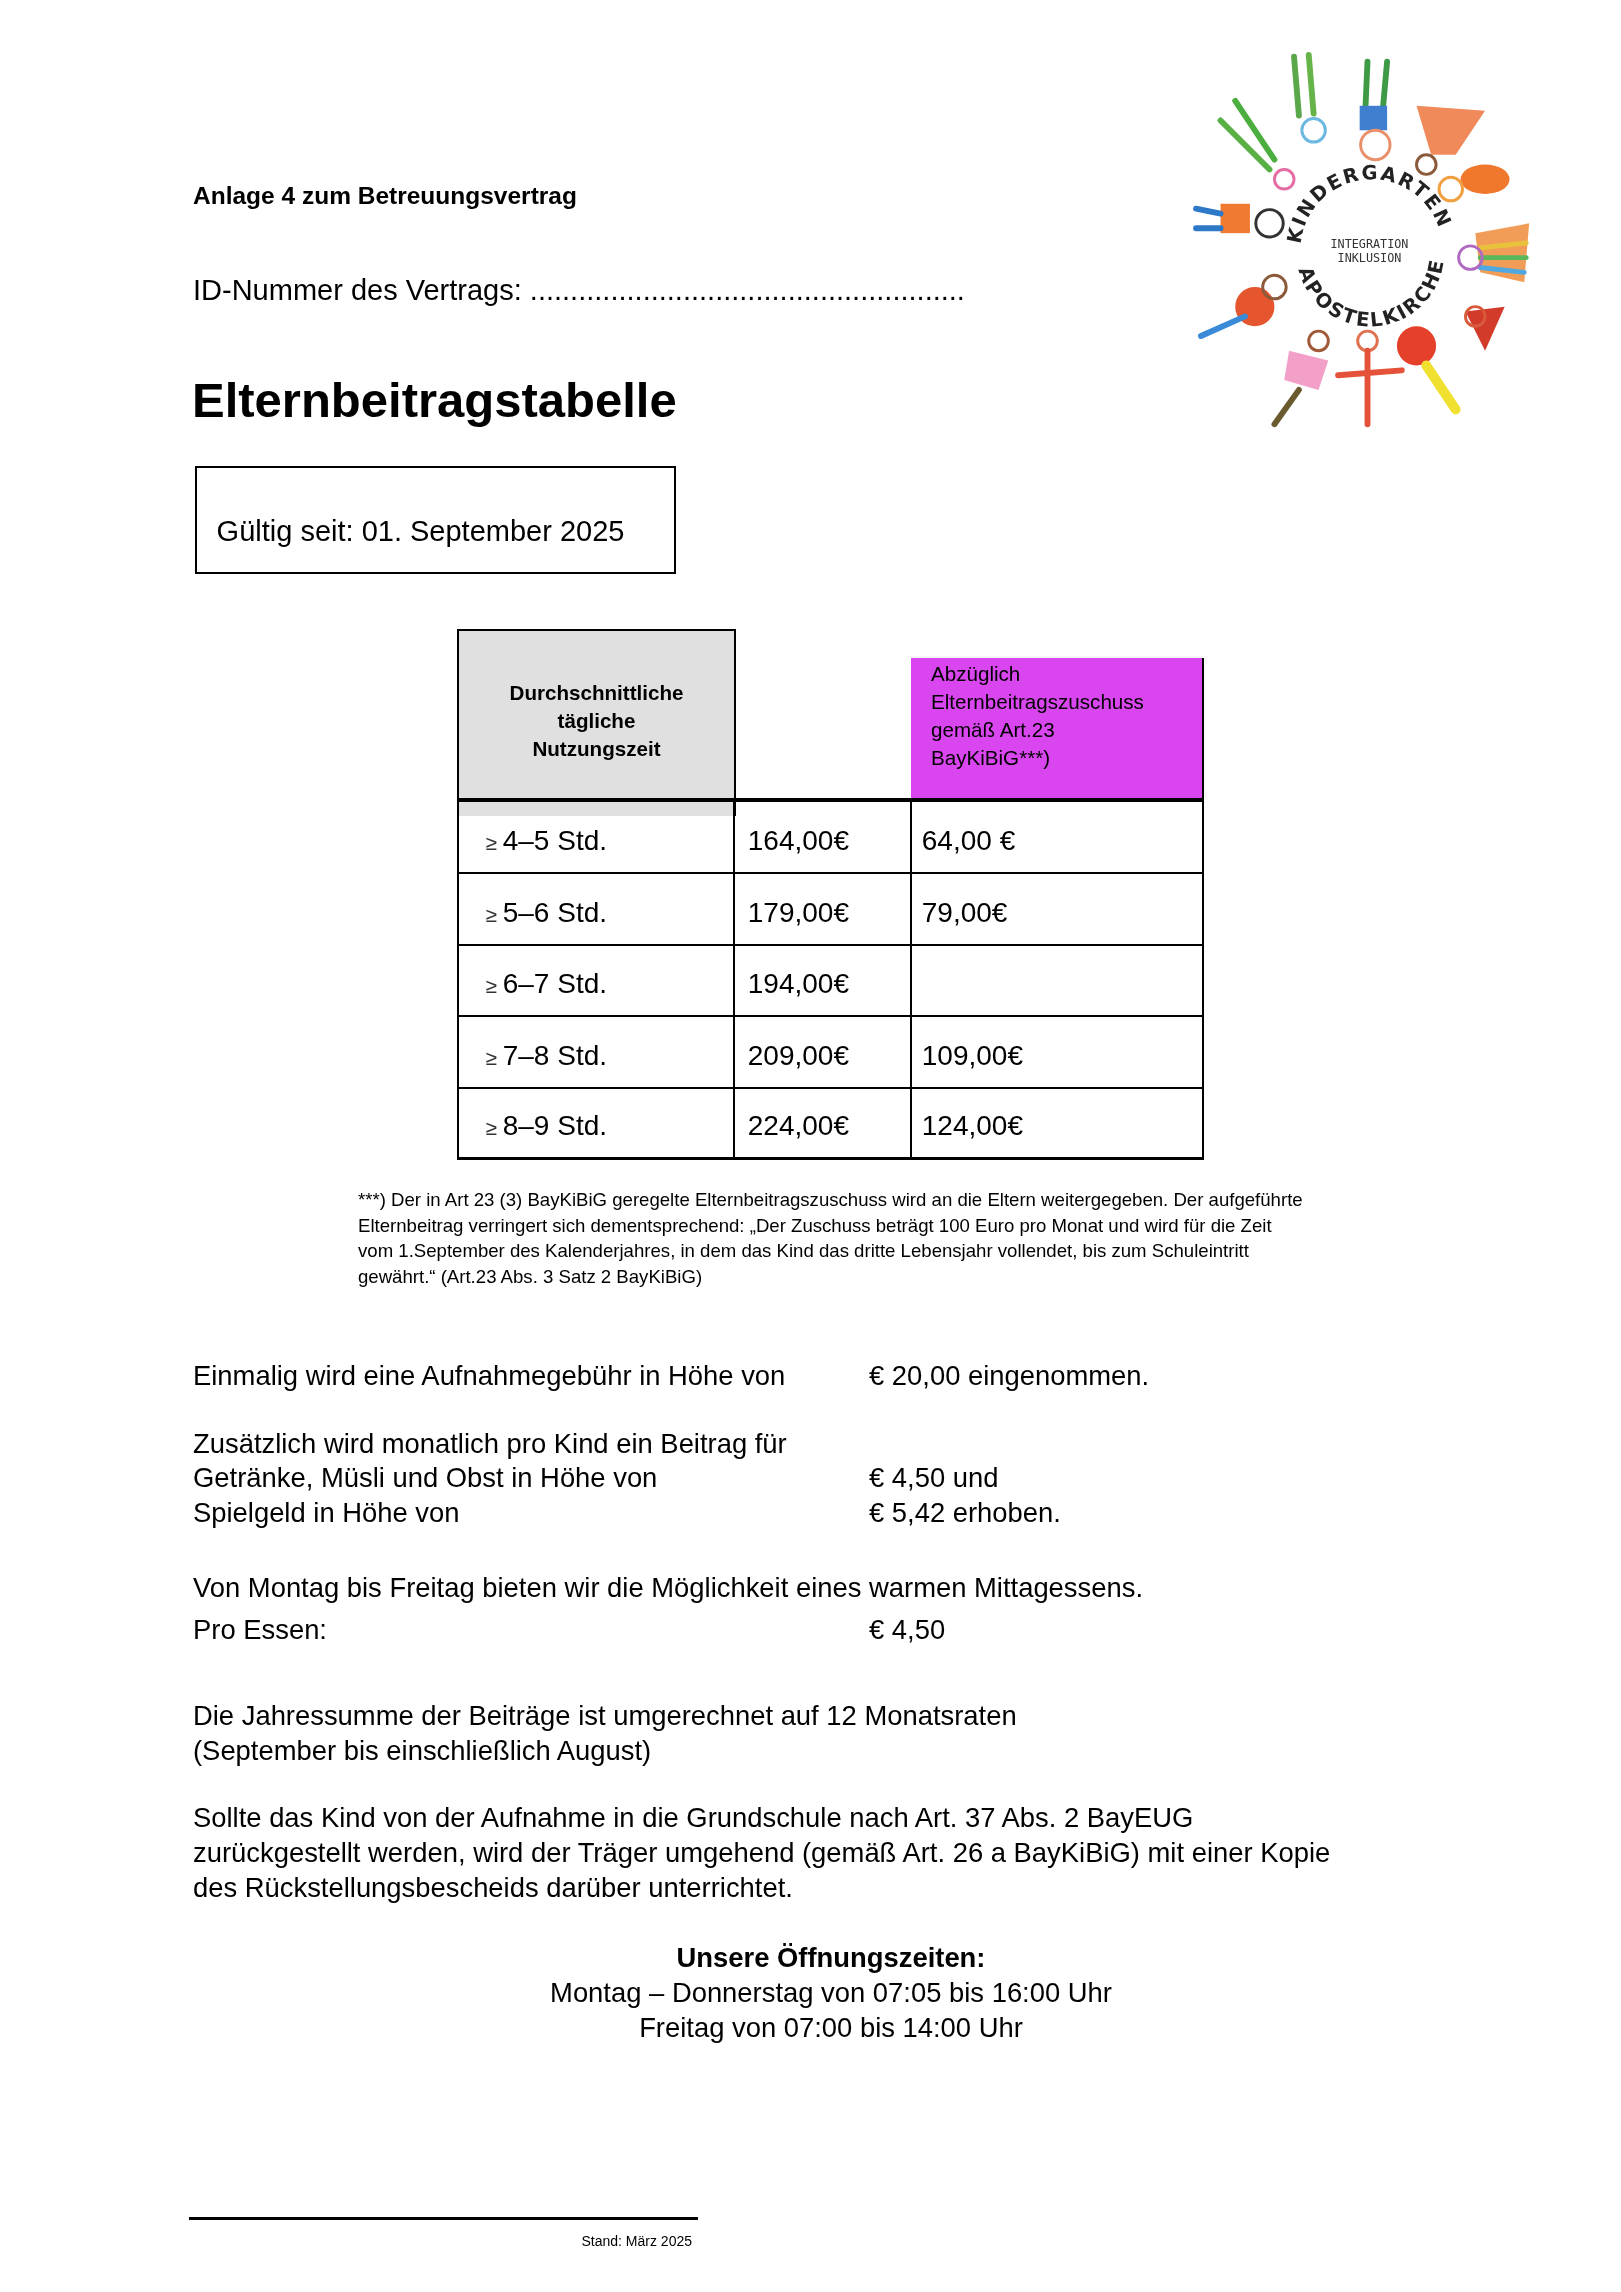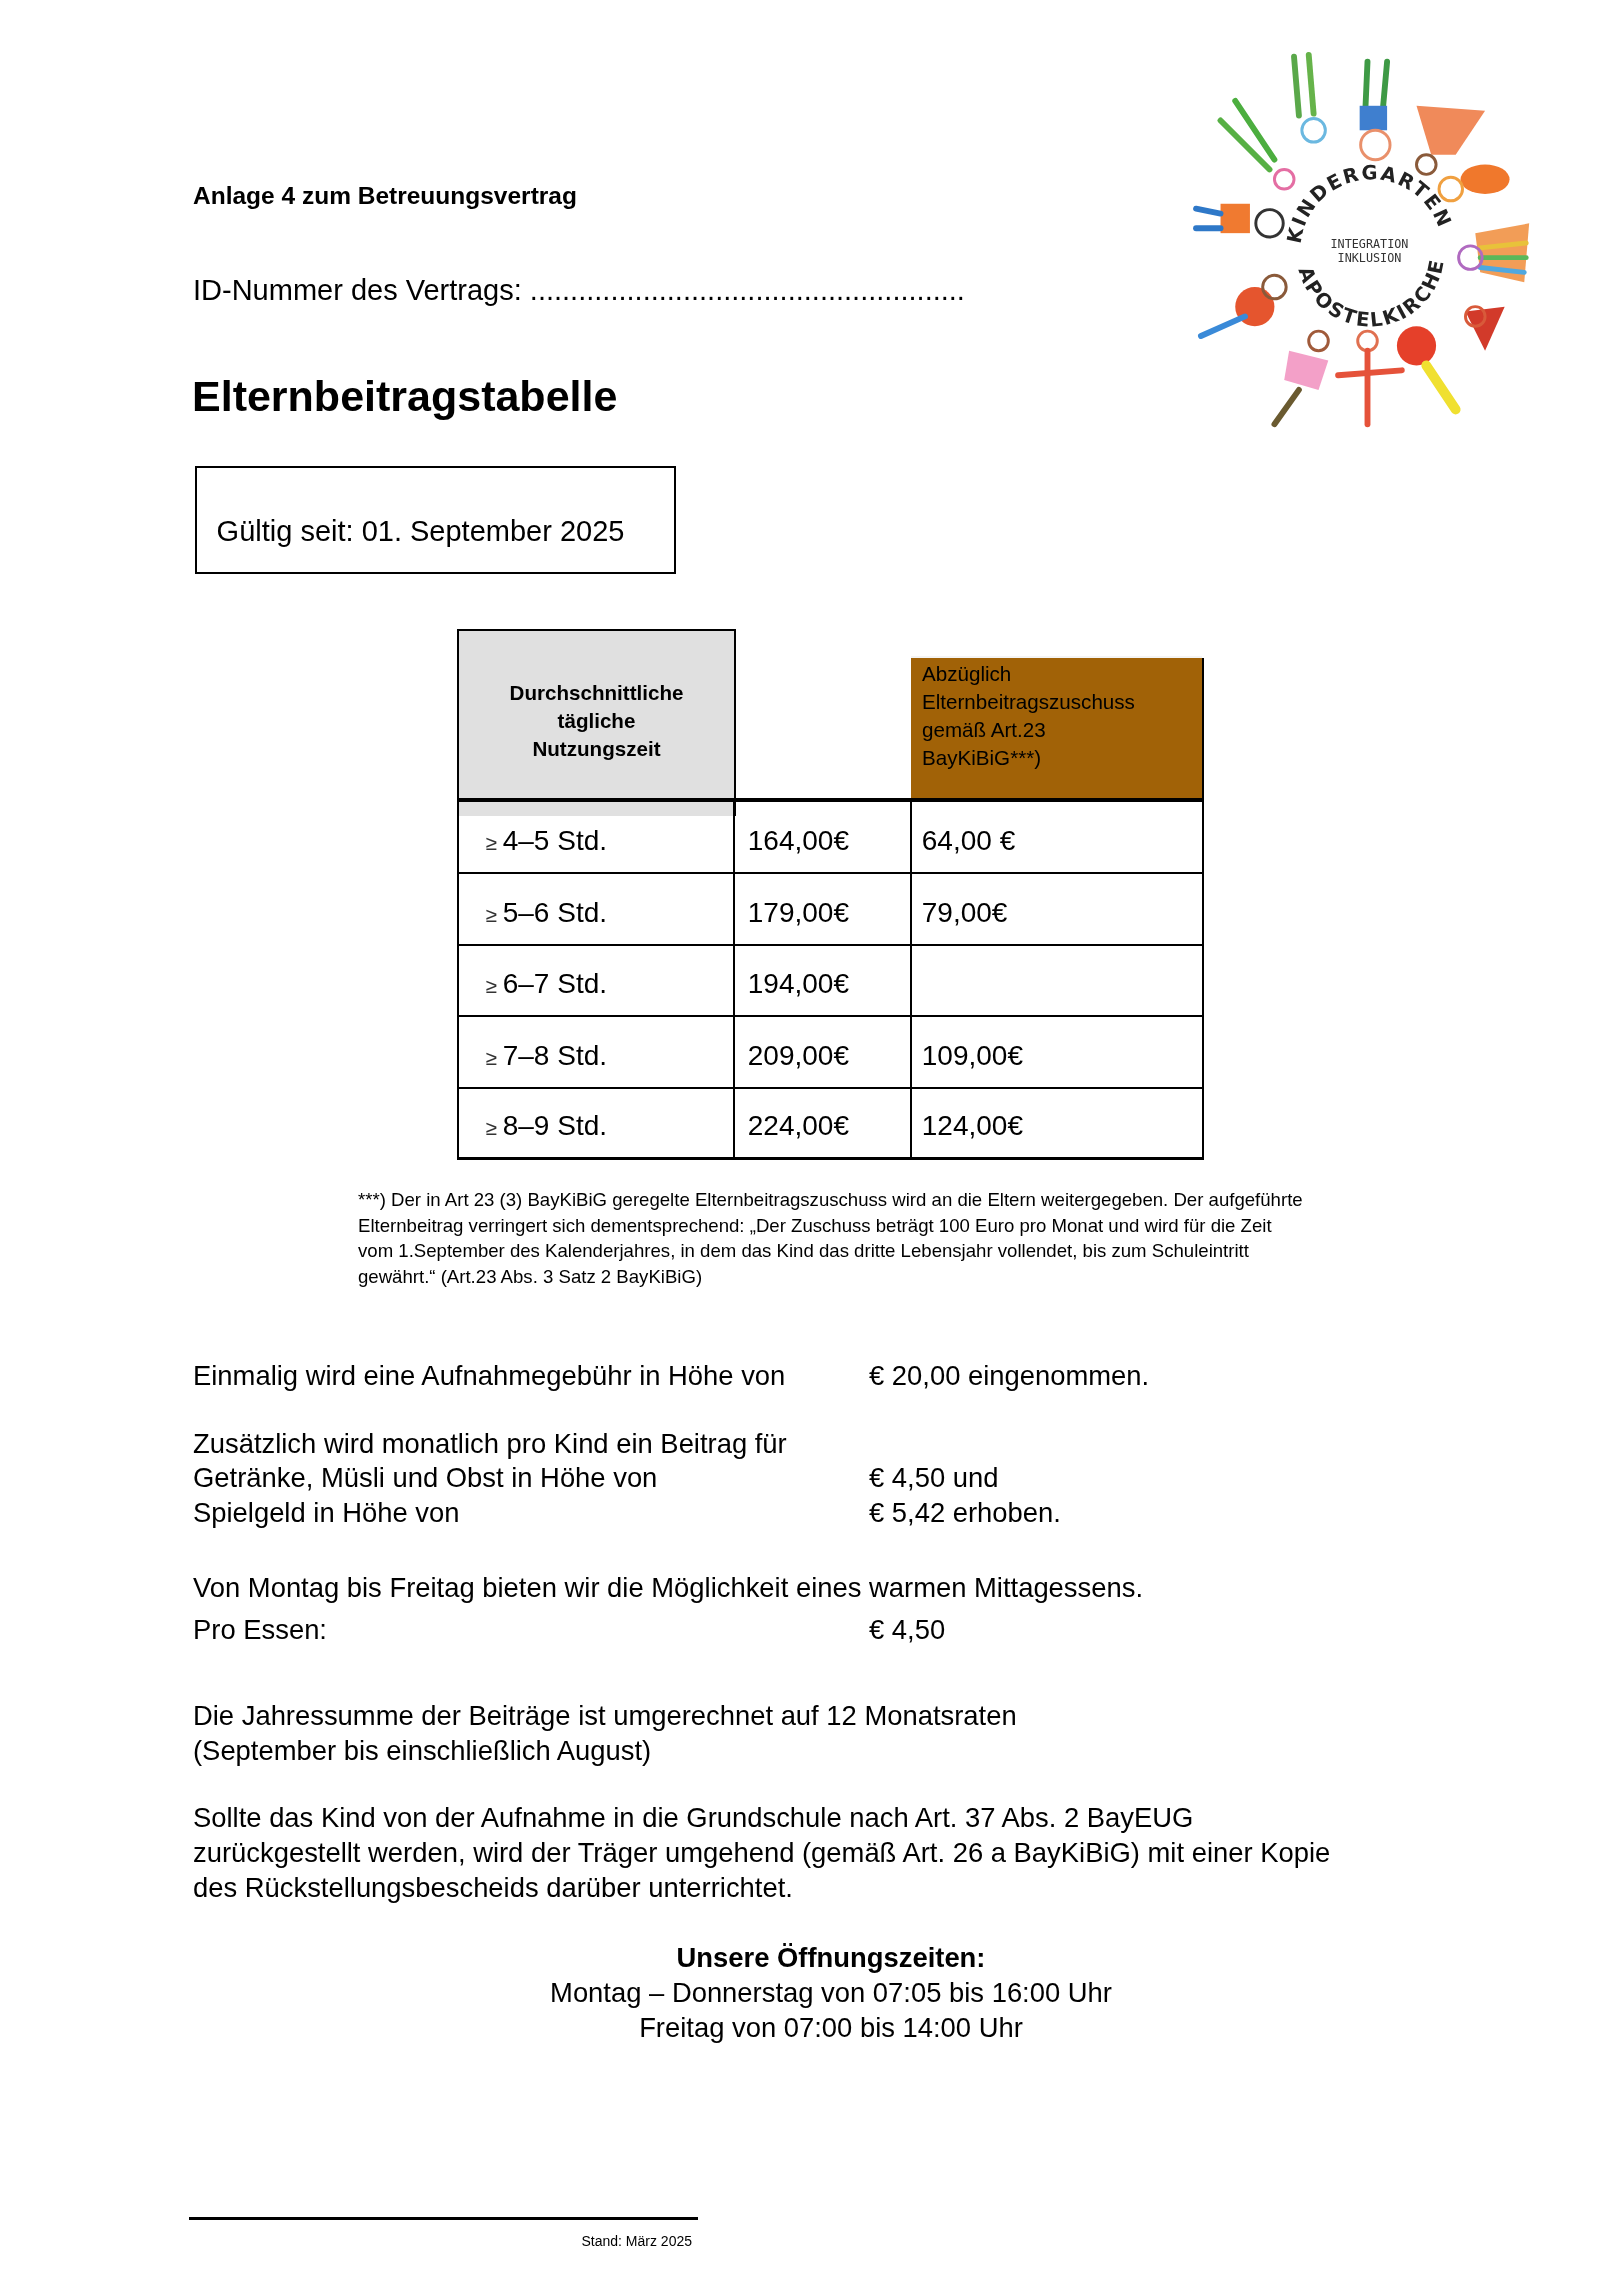--- a/index.html
+++ b/index.html
@@ -1,37 +1,37 @@
 <!DOCTYPE html>
 <html><head>
 <meta charset="utf-8">
 <style>
   html, body { margin: 0; padding: 0; background: #ffffff; }
   body { width: 1621px; height: 2293px; position: relative; overflow: hidden;
          font-family: "Liberation Sans", sans-serif; color: #000; }
   .abs { position: absolute; white-space: nowrap; }
   .anlage { left: 193px; top: 182px; font-size: 24.5px; font-weight: bold; }
   .idline { left: 193px; top: 274px; font-size: 29px; }
-  .title { left: 192px; top: 372px; font-size: 43px; font-weight: bold; }
+  .title { left: 192px; top: 372px; font-size: 49px; font-weight: bold; }
   .valid-box { position: absolute; left: 195px; top: 466px; width: 477px; height: 104px;
                border: 2.9px solid #000; box-sizing: content-box; }
   .valid-box span { position: absolute; left: 19.6px; top: 47px; font-size: 29px; white-space: nowrap; }
 
   
   .tbl { position: absolute; left: 457px; top: 613px; width: 747px; height: 545px; }
   .h1cell { position: absolute; left: 0; top: 0; width: 279px; height: 187px;
             background: #e0e0e0; border: 2.9px solid #000; border-bottom: none; box-sizing: border-box;
             display: flex; align-items: center; justify-content: center; text-align: center;
             font-weight: bold; font-size: 20.6px; line-height: 28px; padding-bottom: 5.9px; margin-top: 16px; }
   .h2cell { position: absolute; left: 279px; top: 45px; width: 174px; height: 142px;
             background: #e0e0e0; border-top: 2.9px solid #000; border-right: 2px solid #000; box-sizing: border-box;
             font-size: 20.6px; line-height: 28px; padding: 2px 7.8px; }
   .h3cell { position: absolute; left: 454px; top: 45px; width: 293px; height: 142px;
-            background: #a16207; border-right: 2.9px solid #000; box-sizing: border-box;
-            font-size: 20.6px; line-height: 28px; padding: 2px 11px; white-space: normal; }
+            background: #d946ef; border-right: 2.9px solid #000; box-sizing: border-box;
+            font-size: 20.6px; line-height: 28px; padding: 2px 20px; white-space: normal; }
   .h3cell::before { content: ""; position: absolute; left: 0; right: 0; top: -2px; height: 2px; background: #f4f4f4; }
   .hdr-line { position: absolute; left: 0; top: 185px; width: 747px; height: 3.9px; background: #000; }
   .row { position: absolute; left: 0; width: 747px; height: 72px; box-sizing: border-box;
          border-left: 2.9px solid #000; border-right: 2.9px solid #000; border-bottom: 2px solid #000; }
   .row.last { border-bottom: 3.9px solid #000; }
   .row .c { position: absolute; top: 0; height: 100%; display: flex; align-items: center; padding-top: 7.8px; box-sizing: border-box; font-size: 28px; }
   .row .c1 { left: 0; width: 276px; padding-left: 26.5px; border-right: 2.9px solid #000; }
   .row .c2 { left: 279px; width: 174px; padding-left: 9.8px; border-right: 2px solid #000; }
   .row .c3 { left: 454px; width: 290px; padding-left: 8.8px; text-align: center; }
   .ge { font-size: 20.6px; color: #333; margin-right: 5.9px; position: relative; top: 2px; }

